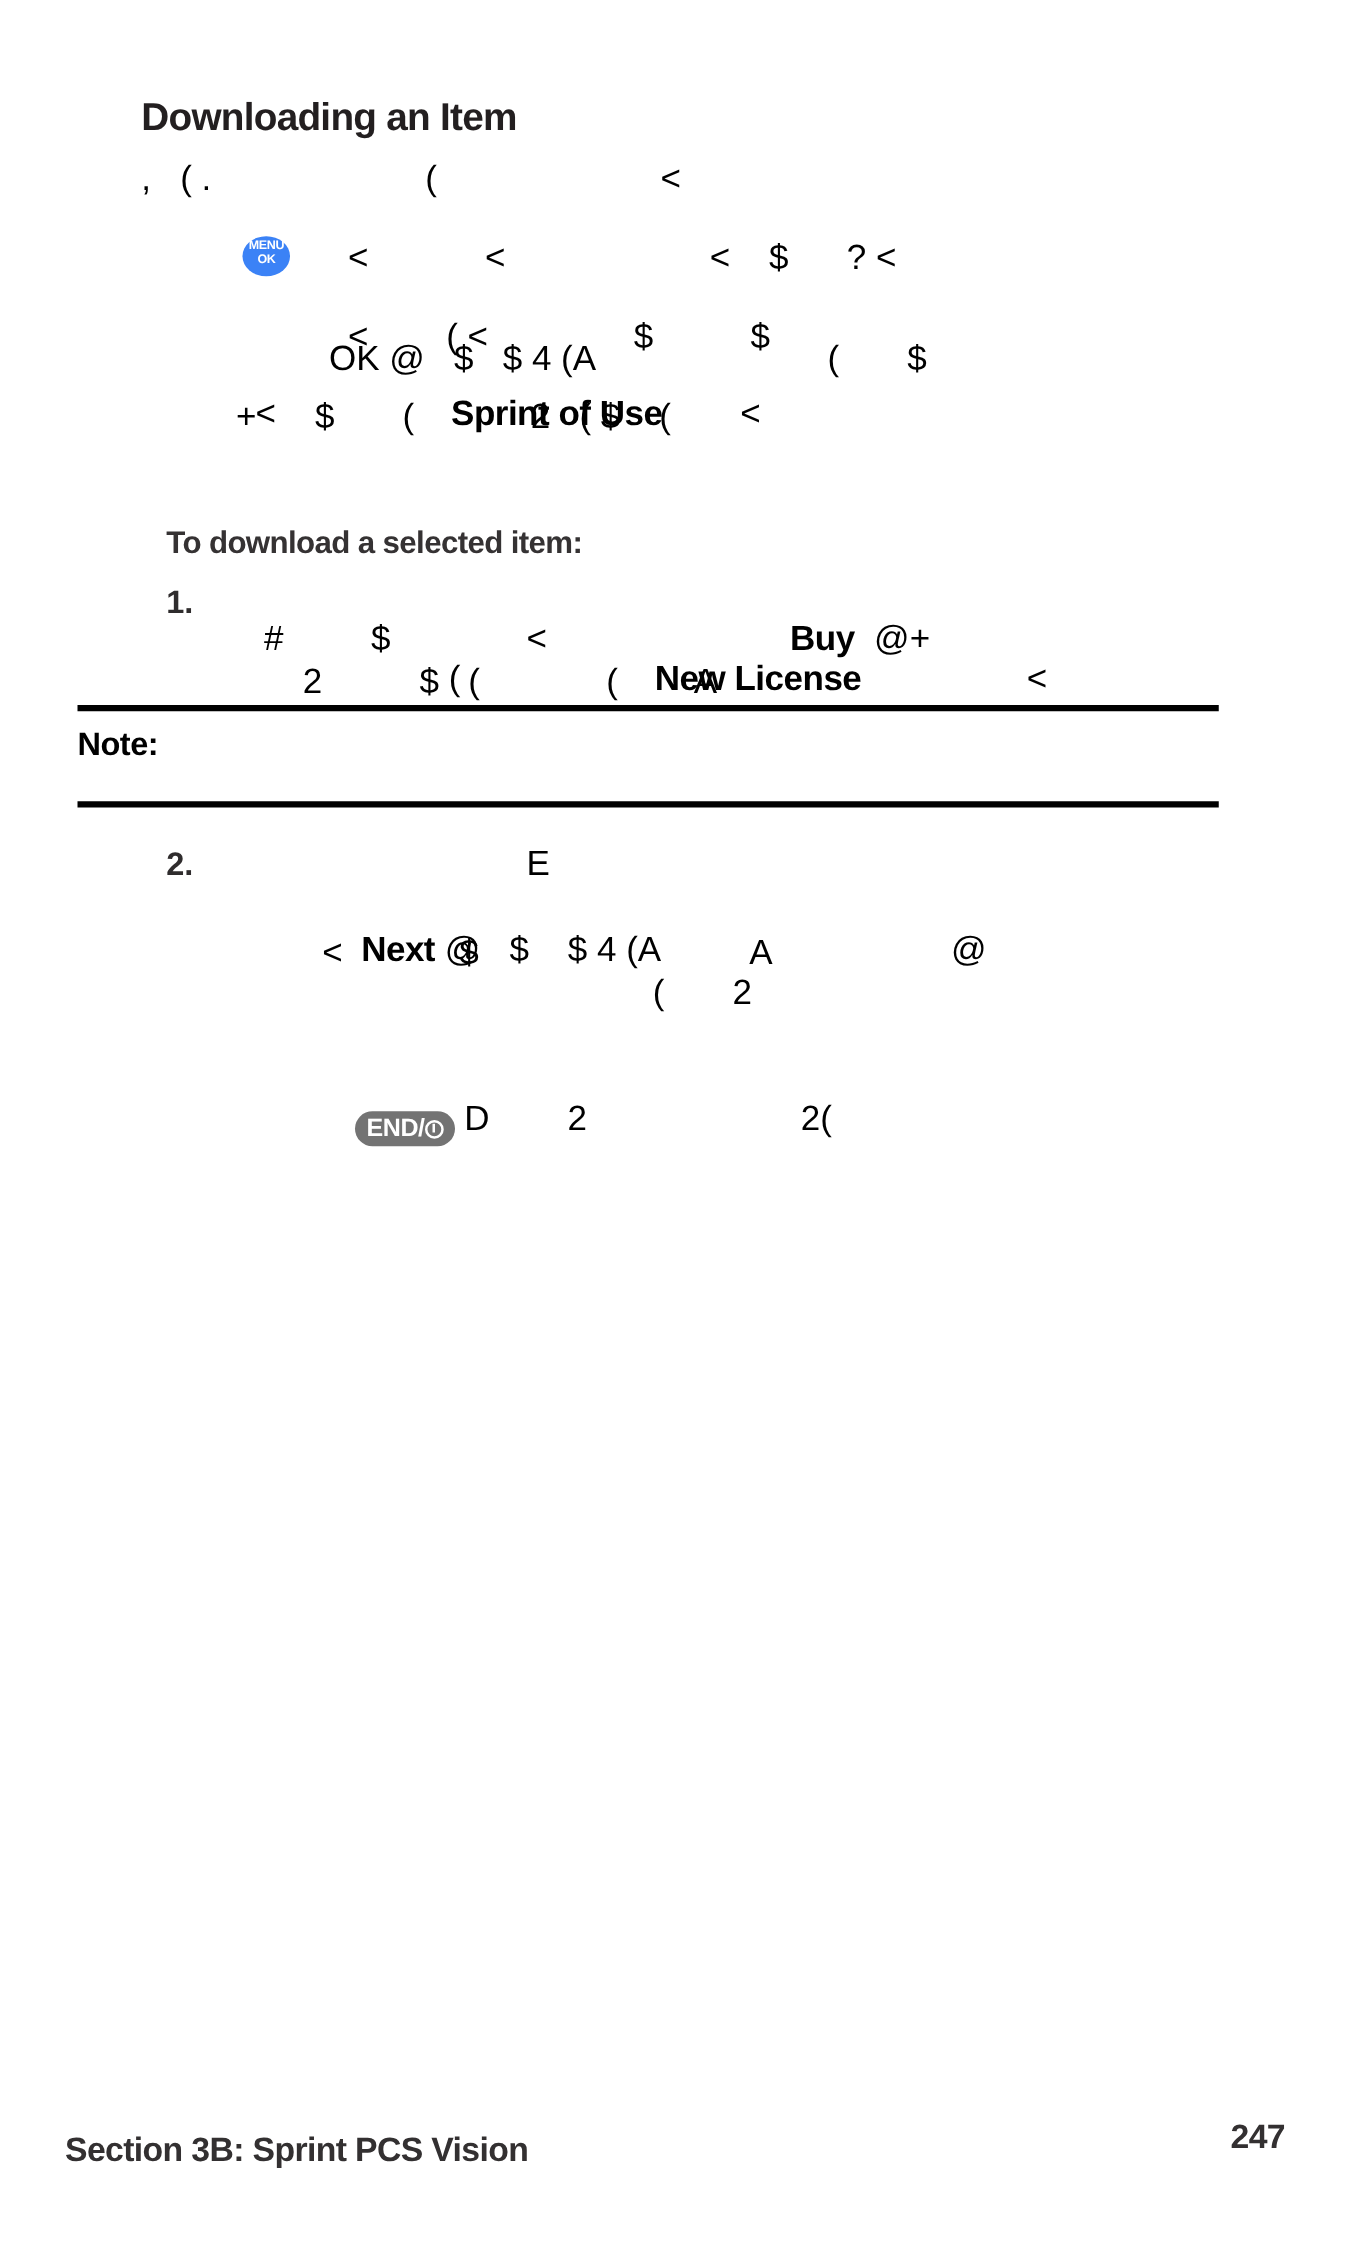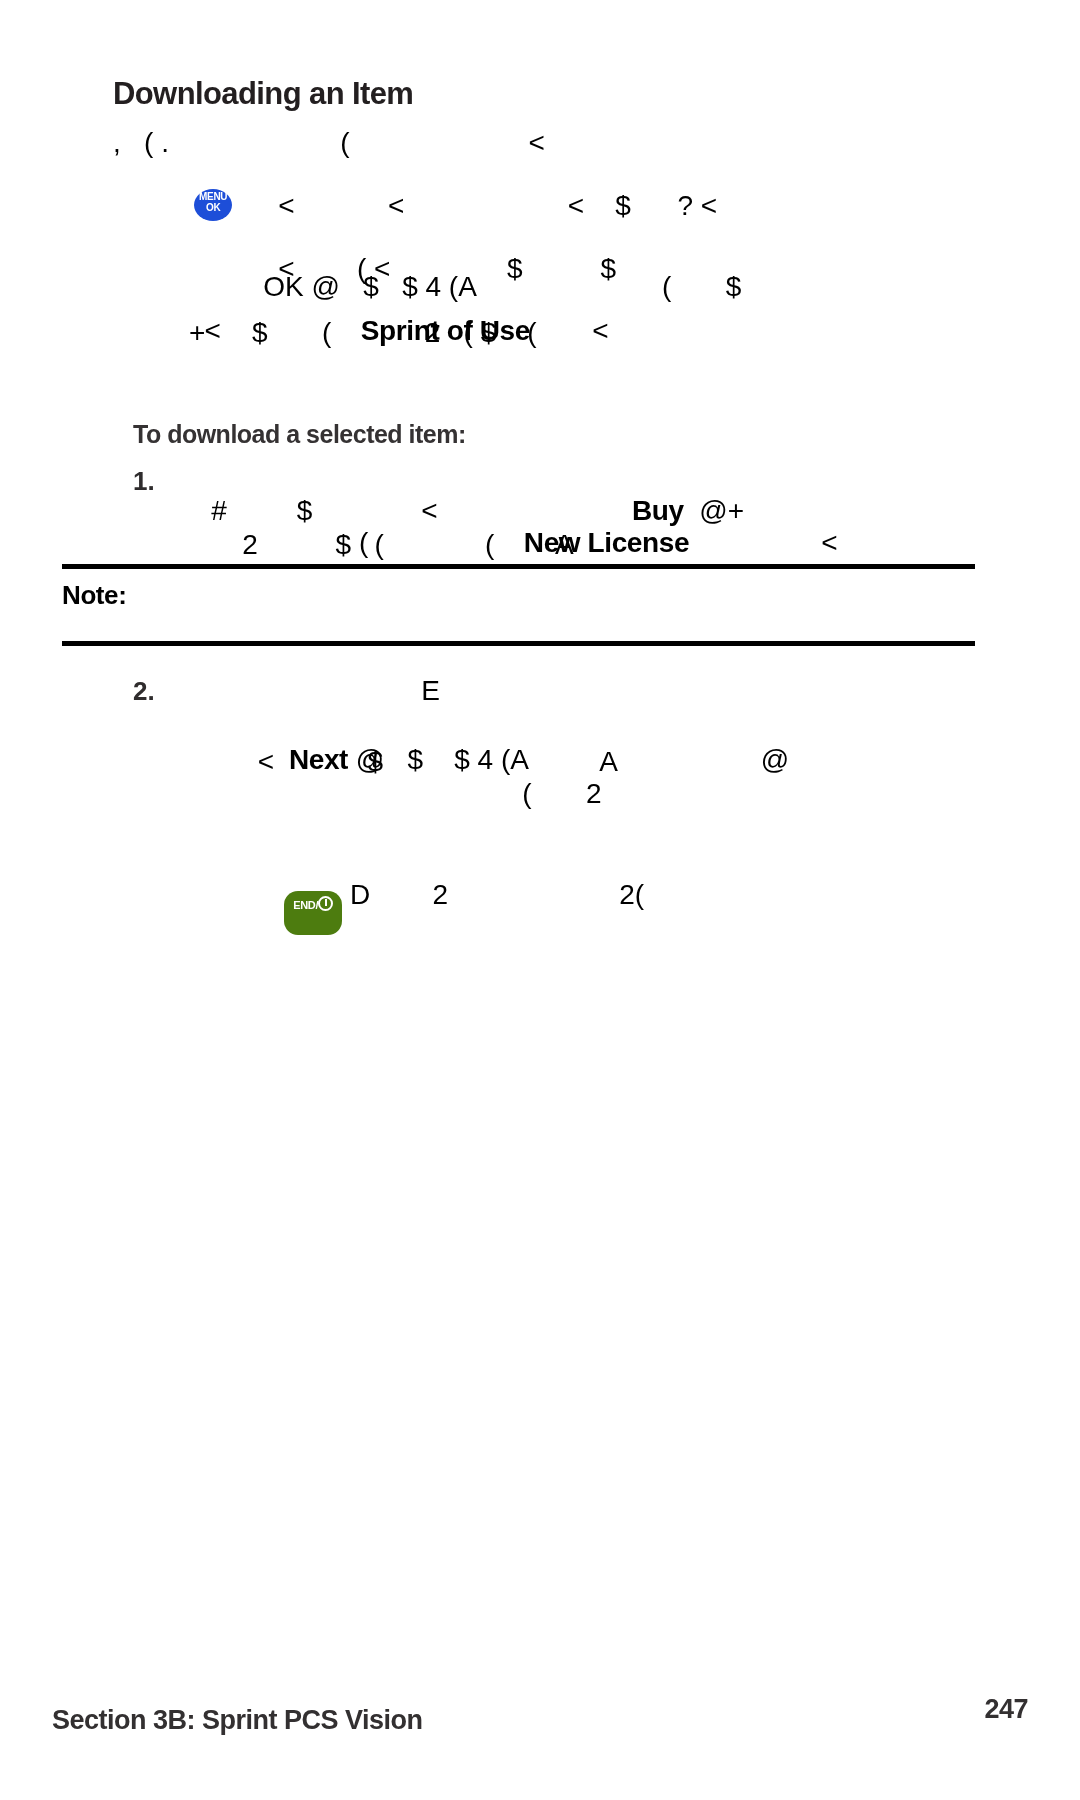--- a/index.html
+++ b/index.html
@@ -87,21 +87,21 @@
     color: #000;
     white-space: nowrap;
   }
 
   
   .key-menu {
     display: inline-block;
     width: 38px;
     height: 32px;
     border-radius: 50%;
-    background: #1d4ed8;
+    background: #3b82f6;
     color: #fff;
     text-align: center;
     vertical-align: -7px;
     position: relative;
   }
   .key-menu .k1 {
     position: absolute;
     left: 0; right: 0;
     top: 3px;
     font-size: 10px;
@@ -114,26 +114,26 @@
     left: 0; right: 0;
     top: 14px;
     font-size: 10px;
     font-weight: bold;
     letter-spacing: -0.3px;
     line-height: 10px;
   }
 
   .key-end {
     display: inline-block;
-    height: 44px;
+    height: 28px;
     padding: 0 9px;
     border-radius: 14px;
-    background: #4d7c0f;
+    background: #737373;
     color: #fff;
-    font-size: 11px;
+    font-size: 20px;
     font-weight: bold;
     line-height: 28px;
     letter-spacing: -0.3px;
     vertical-align: -5px;
     white-space: nowrap;
   }
   .pwr {
     display: inline-block;
     width: 15px;
     height: 15px;

